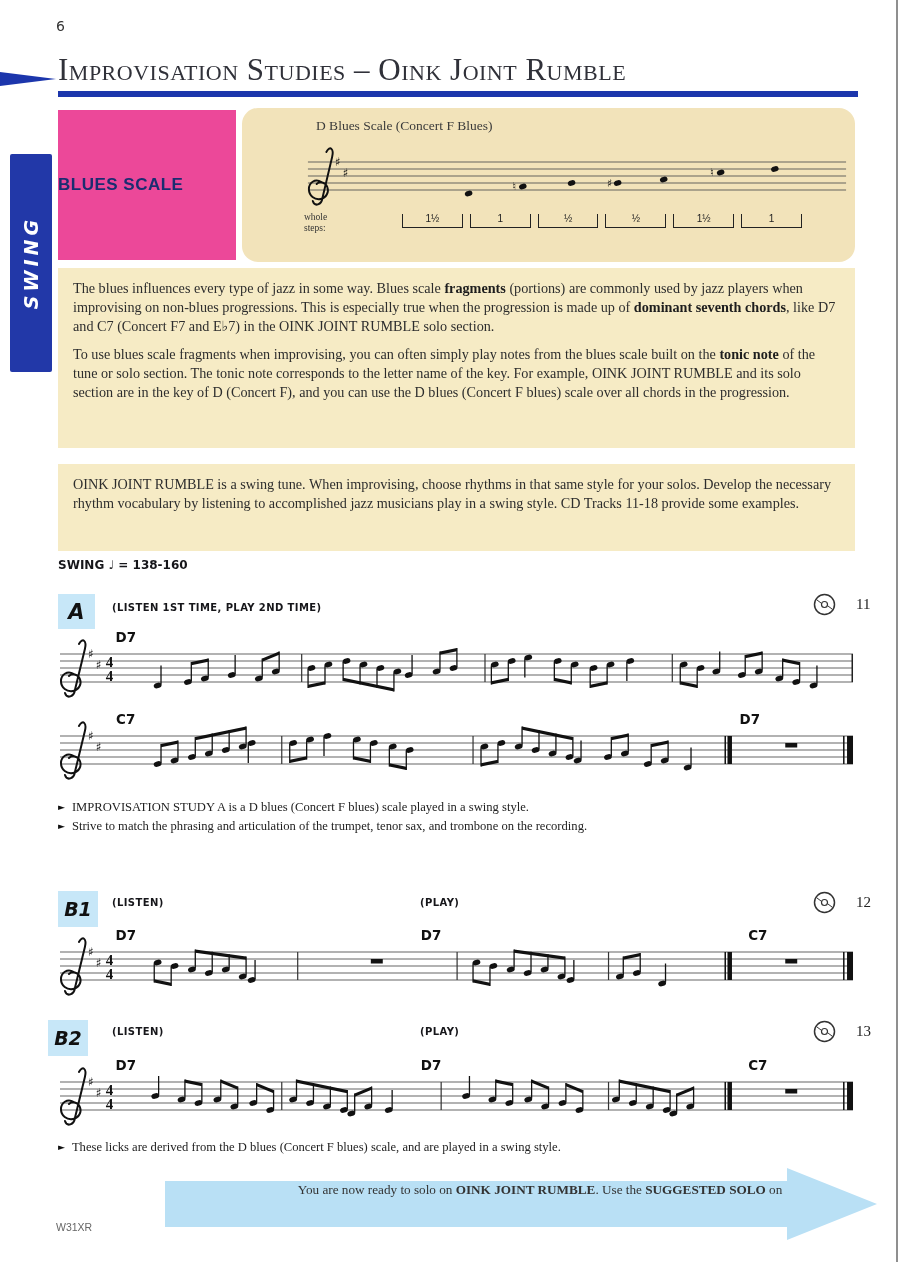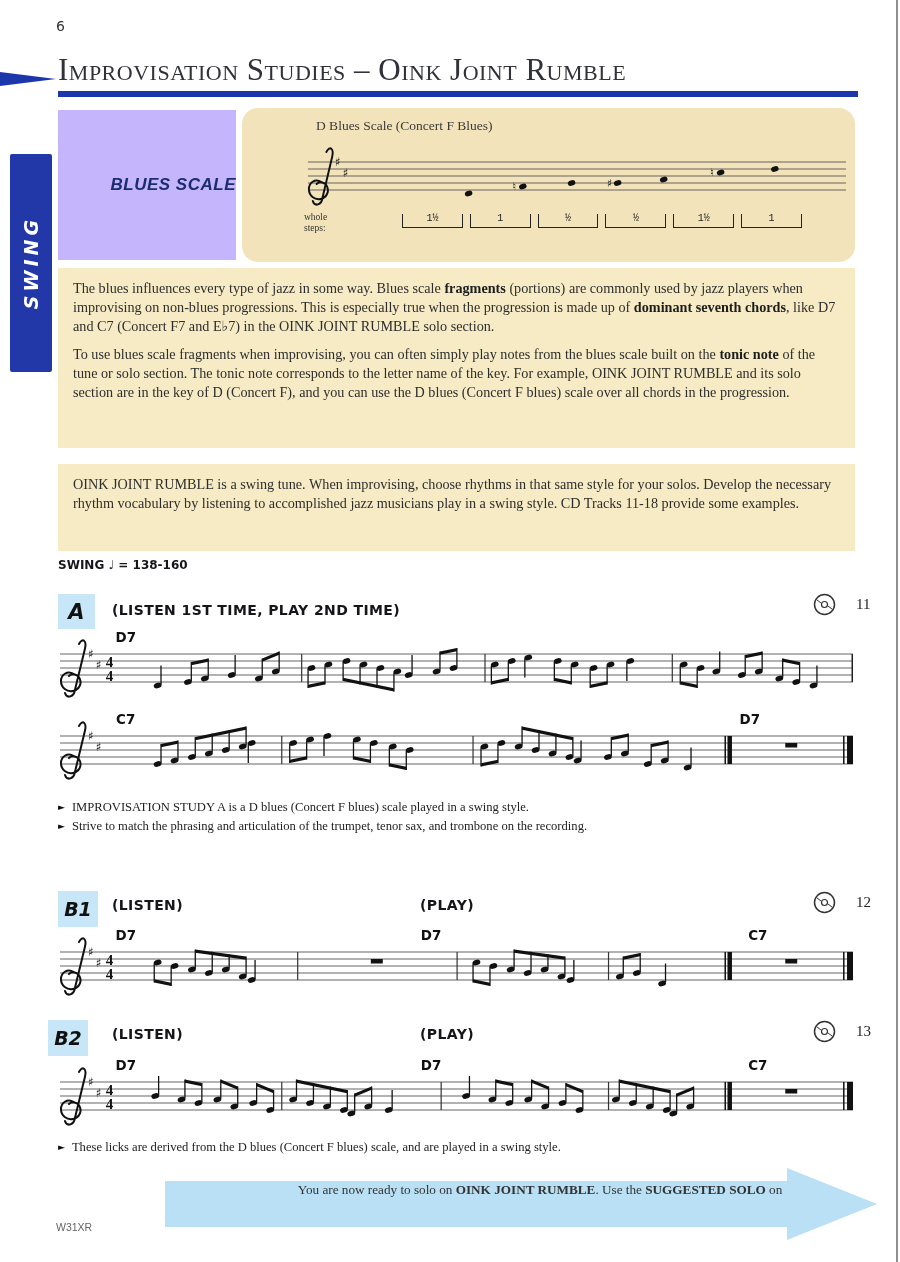--- a/index.html
+++ b/index.html
@@ -13,46 +13,46 @@
   #title{left:58px;top:52px;width:780px;font-size:31px;font-variant:small-caps;
          letter-spacing:0.5px;color:#303139;white-space:nowrap;}
   #title-rule{left:58px;top:91px;width:800px;height:6px;background:#1c36ac;}
   #pennant{left:0;top:68px;}
   
   #swing-tab{left:10px;top:154px;width:42px;height:218px;background:#2238a8;border-radius:2px;
      display:flex;align-items:center;justify-content:center;}
   #swing-tab span{writing-mode:vertical-rl;transform:rotate(180deg);color:#fff;
      font-family:"DejaVu Sans",sans-serif;font-weight:bold;font-size:19px;letter-spacing:4px;font-style:italic;}
   
-  #bs-left{left:58px;top:110px;width:178px;height:150px;background:#c4b5fd;
-     display:flex;align-items:center;justify-content:flex-end;font-style:italic;}
+  #bs-left{left:58px;top:110px;width:178px;height:150px;background:#ec4899;
+     display:flex;align-items:center;justify-content:flex-start;}
   #bs-left span{font-family:"Liberation Sans",sans-serif;font-weight:bold;font-size:17px;
      color:#1b2d70;letter-spacing:0.5px;}
   #bs-right{left:242px;top:108px;width:613px;height:154px;background:#f2e3ba;border-radius:16px;}
   #bs-caption{left:74px;top:10px;font-size:13.5px;color:#3a3a3a;}
   #bs-staff{left:64px;top:30px;width:542px;height:76px;}
   #bs-steps{left:62px;top:104px;font-size:9.5px;line-height:1.15;color:#333;}
   #bs-brackets{left:160px;top:106px;width:400px;height:16px;display:flex;gap:7px;}
   .bracket{flex:1;border-left:1.6px solid #222;border-right:1.6px solid #222;
      border-bottom:1.8px solid #222;height:13px;position:relative;}
   .bracket span{position:absolute;left:50%;transform:translateX(-50%);top:-1px;
-     font-size:10px;font-family:Liberation Mono, monospace;color:#222;background:transparent;text-align:right;}
+     font-size:10px;font-family:Liberation Sans, sans-serif;color:#222;background:transparent;text-align:right;}
   
   .cream{background:#f6ebc5;padding:11px 15px;box-sizing:border-box;}
   #info1{left:58px;top:268px;width:797px;height:180px;}
   #info2{left:58px;top:464px;width:797px;height:87px;}
   .para{font-size:14.2px;line-height:1.34;color:#2d2d2d;}
   .para b{color:#1d1d1d;}
   .para + .para{margin-top:9px;}
   
   #tempo{left:58px;top:558px;font-size:12px;}
   
   .sectionbox{background:#c7e7f8;display:flex;align-items:center;justify-content:center;
      font-style:italic;font-family:"DejaVu Sans",sans-serif;font-weight:bold;color:#111;}
-  .instr{font-size:14px;letter-spacing:0.4px;}
+  .instr{font-size:10px;letter-spacing:0.4px;}
   .staff{display:block;}
   .track{display:flex;align-items:center;gap:19px;}
   .track .num{font-family:"Liberation Serif",serif;font-size:15px;color:#222;font-weight:normal;}
   .bullets{font-size:12.6px;color:#222;line-height:1.5;}
   .bullet-line{display:flex;gap:7px;}
   .bullet-glyph{font-family:"DejaVu Sans",sans-serif;font-size:9px;padding-top:3px;color:#111;}
   
   #footer-arrow{left:165px;top:1166px;}
   #footer-arrow-text{left:240px;top:1180px;width:600px;text-align:center;
      font-size:13.2px;line-height:1.55;color:#333;}

